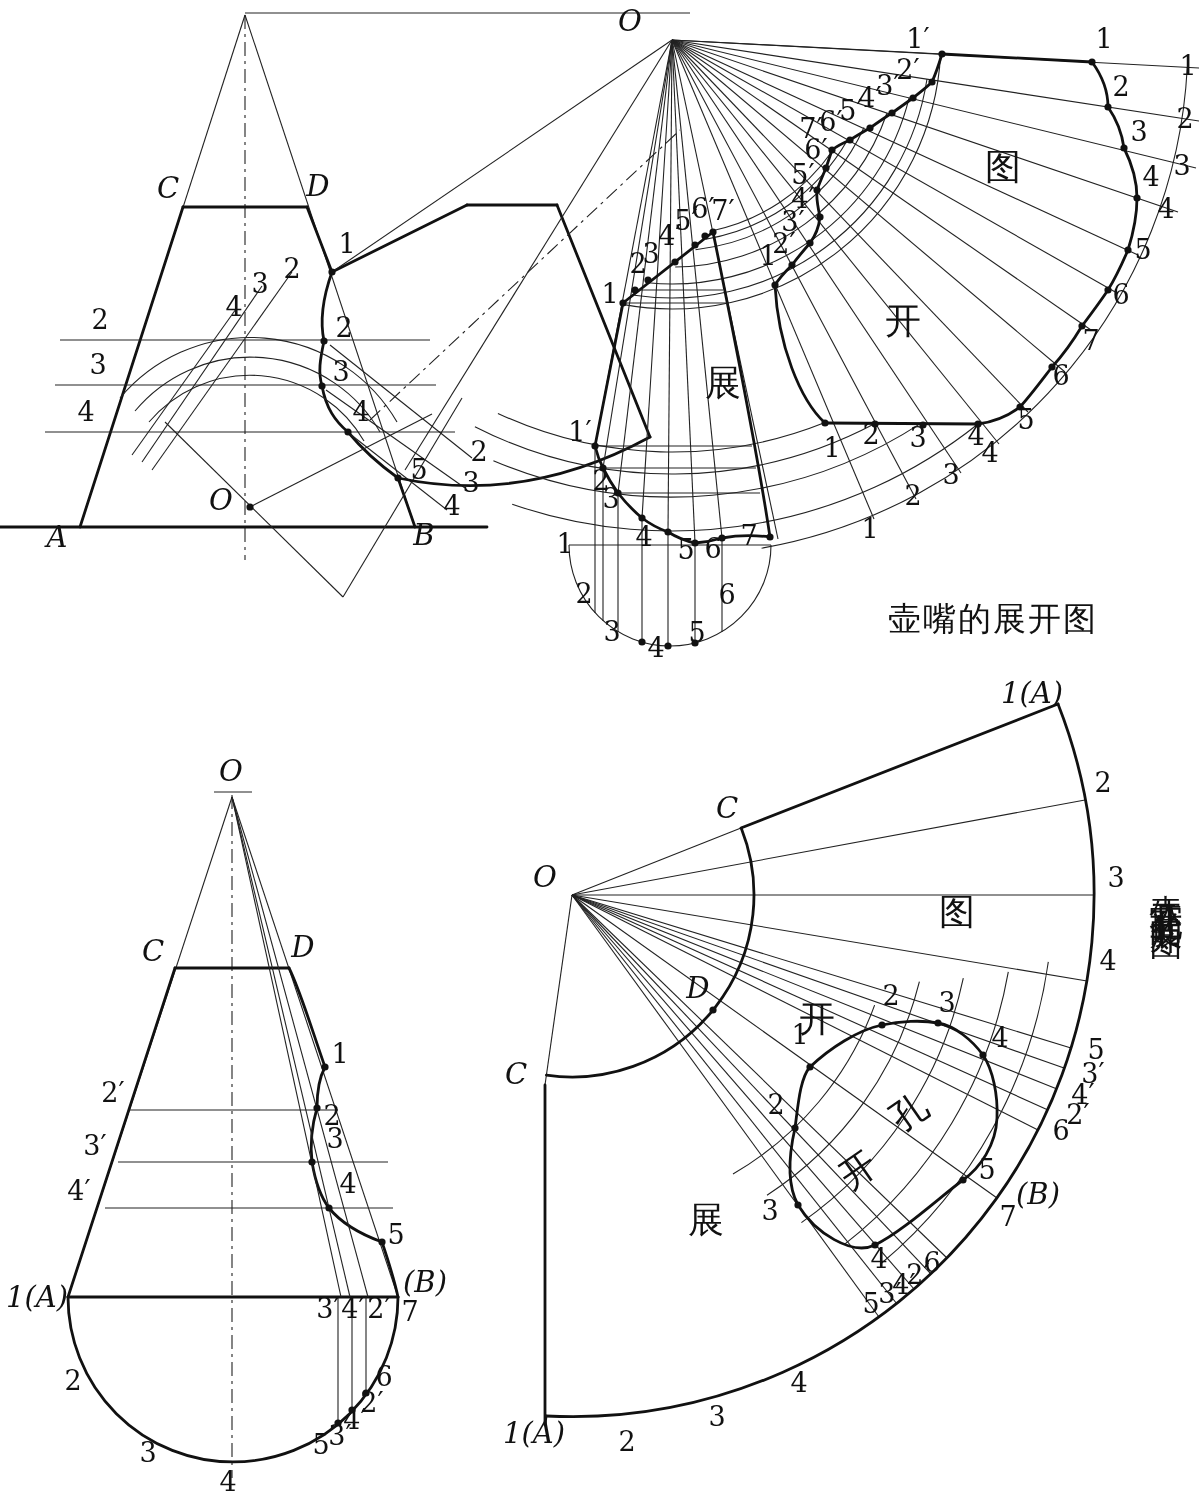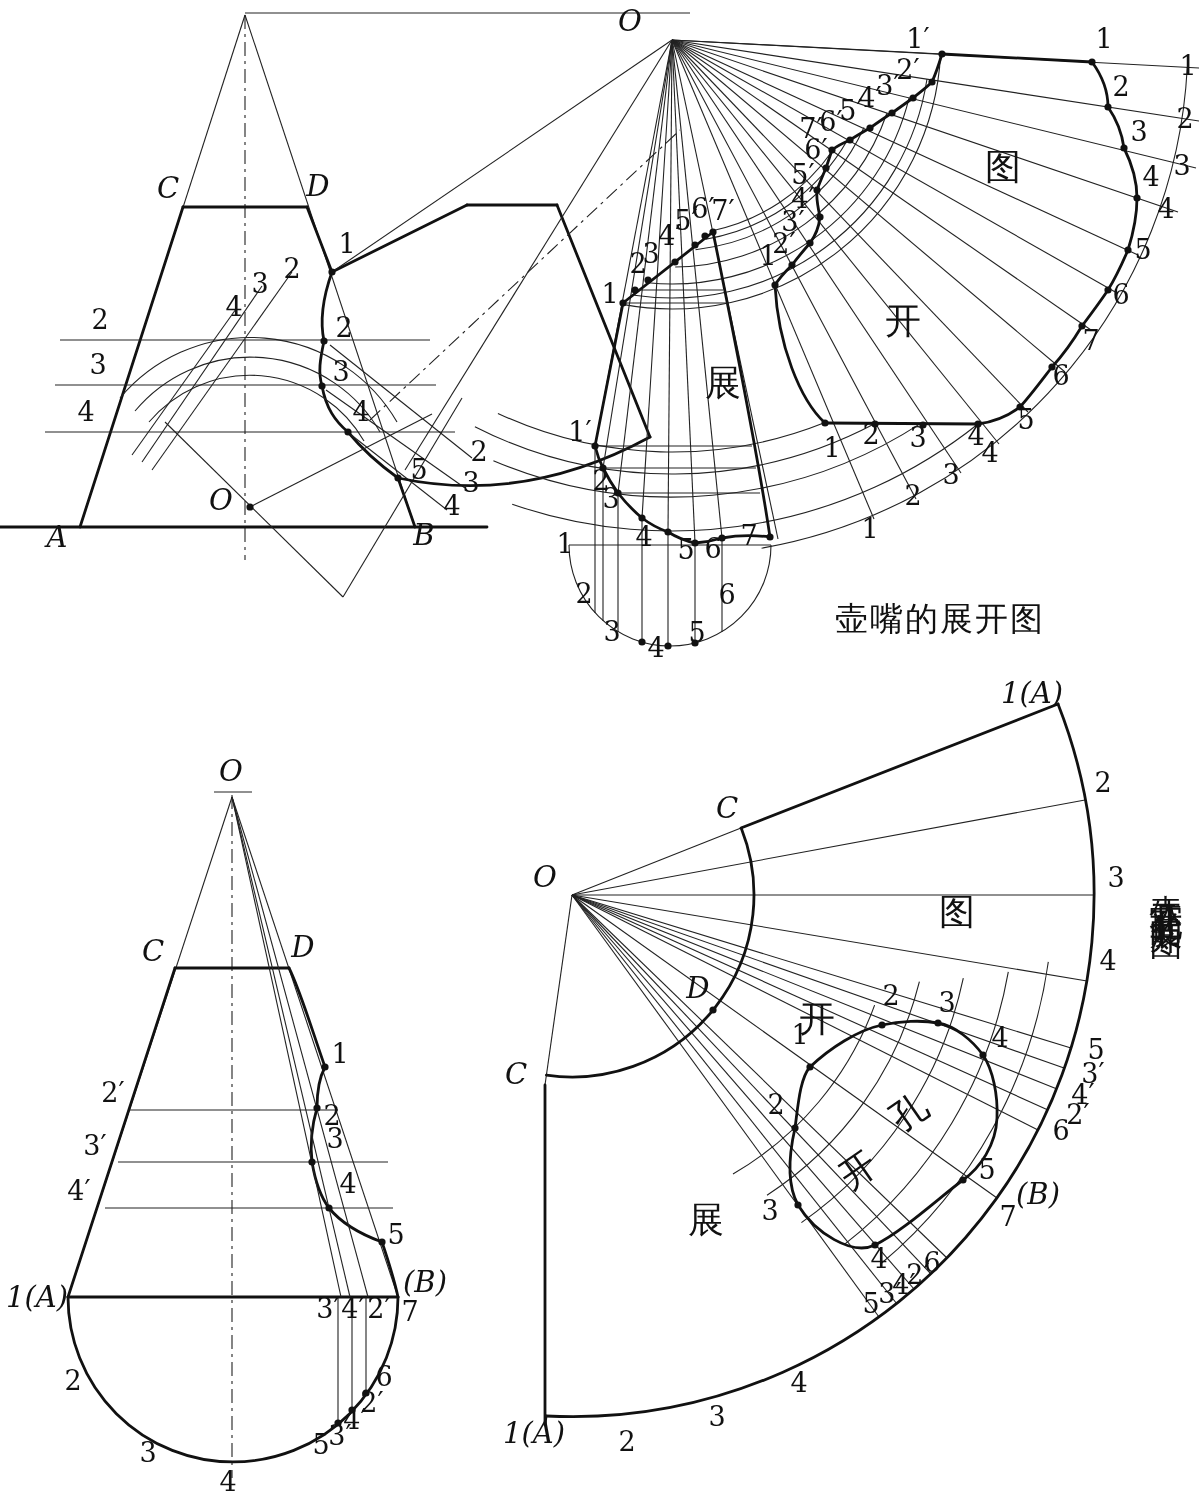--- a/index.html
+++ b/index.html
@@ -6,23 +6,23 @@
   .canvas{position:relative;width:1199px;height:1498px;background:#ffffff;overflow:hidden;
           font-family:"DejaVu Serif","Liberation Serif",serif;}
   svg{position:absolute;left:0;top:0;}
   .tk{stroke:#111;stroke-width:2.8;fill:none;stroke-linecap:round;stroke-linejoin:round;}
   .tn{stroke:#222;stroke-width:1.1;fill:none;}
   .ax{stroke:#222;stroke-width:1.1;fill:none;stroke-dasharray:14 5 3 5;}
   .dot{fill:#111;stroke:none;}
   .lbl{font-family:"DejaVu Serif","Liberation Serif",serif;font-size:27px;fill:#111;text-anchor:middle;}
   .lt{font-style:italic;font-size:29px;}
   .cn{font-family:"DejaVu Sans","Liberation Sans",sans-serif;font-size:36px;font-style:normal;}
-  .caption-h{position:absolute;left:825px;top:597px;width:230px;
+  .caption-h{position:absolute;left:888px;top:597px;width:230px;
              font-family:"DejaVu Sans","Liberation Sans",sans-serif;
-             font-size:33px;color:#111;letter-spacing:2px;white-space:nowrap;text-align:center;}
+             font-size:33px;color:#111;letter-spacing:2px;white-space:nowrap;}
   .caption-v{position:absolute;left:1143px;top:868px;height:320px;
              font-family:"DejaVu Sans","Liberation Sans",sans-serif;
              font-size:33px;color:#111;writing-mode:vertical-rl;letter-spacing:5px;}
 </style>
 </head>
 <body>
 
 <div class="canvas">
 
 <svg width="1199" height="1498" viewBox="0 0 1199 1498">

